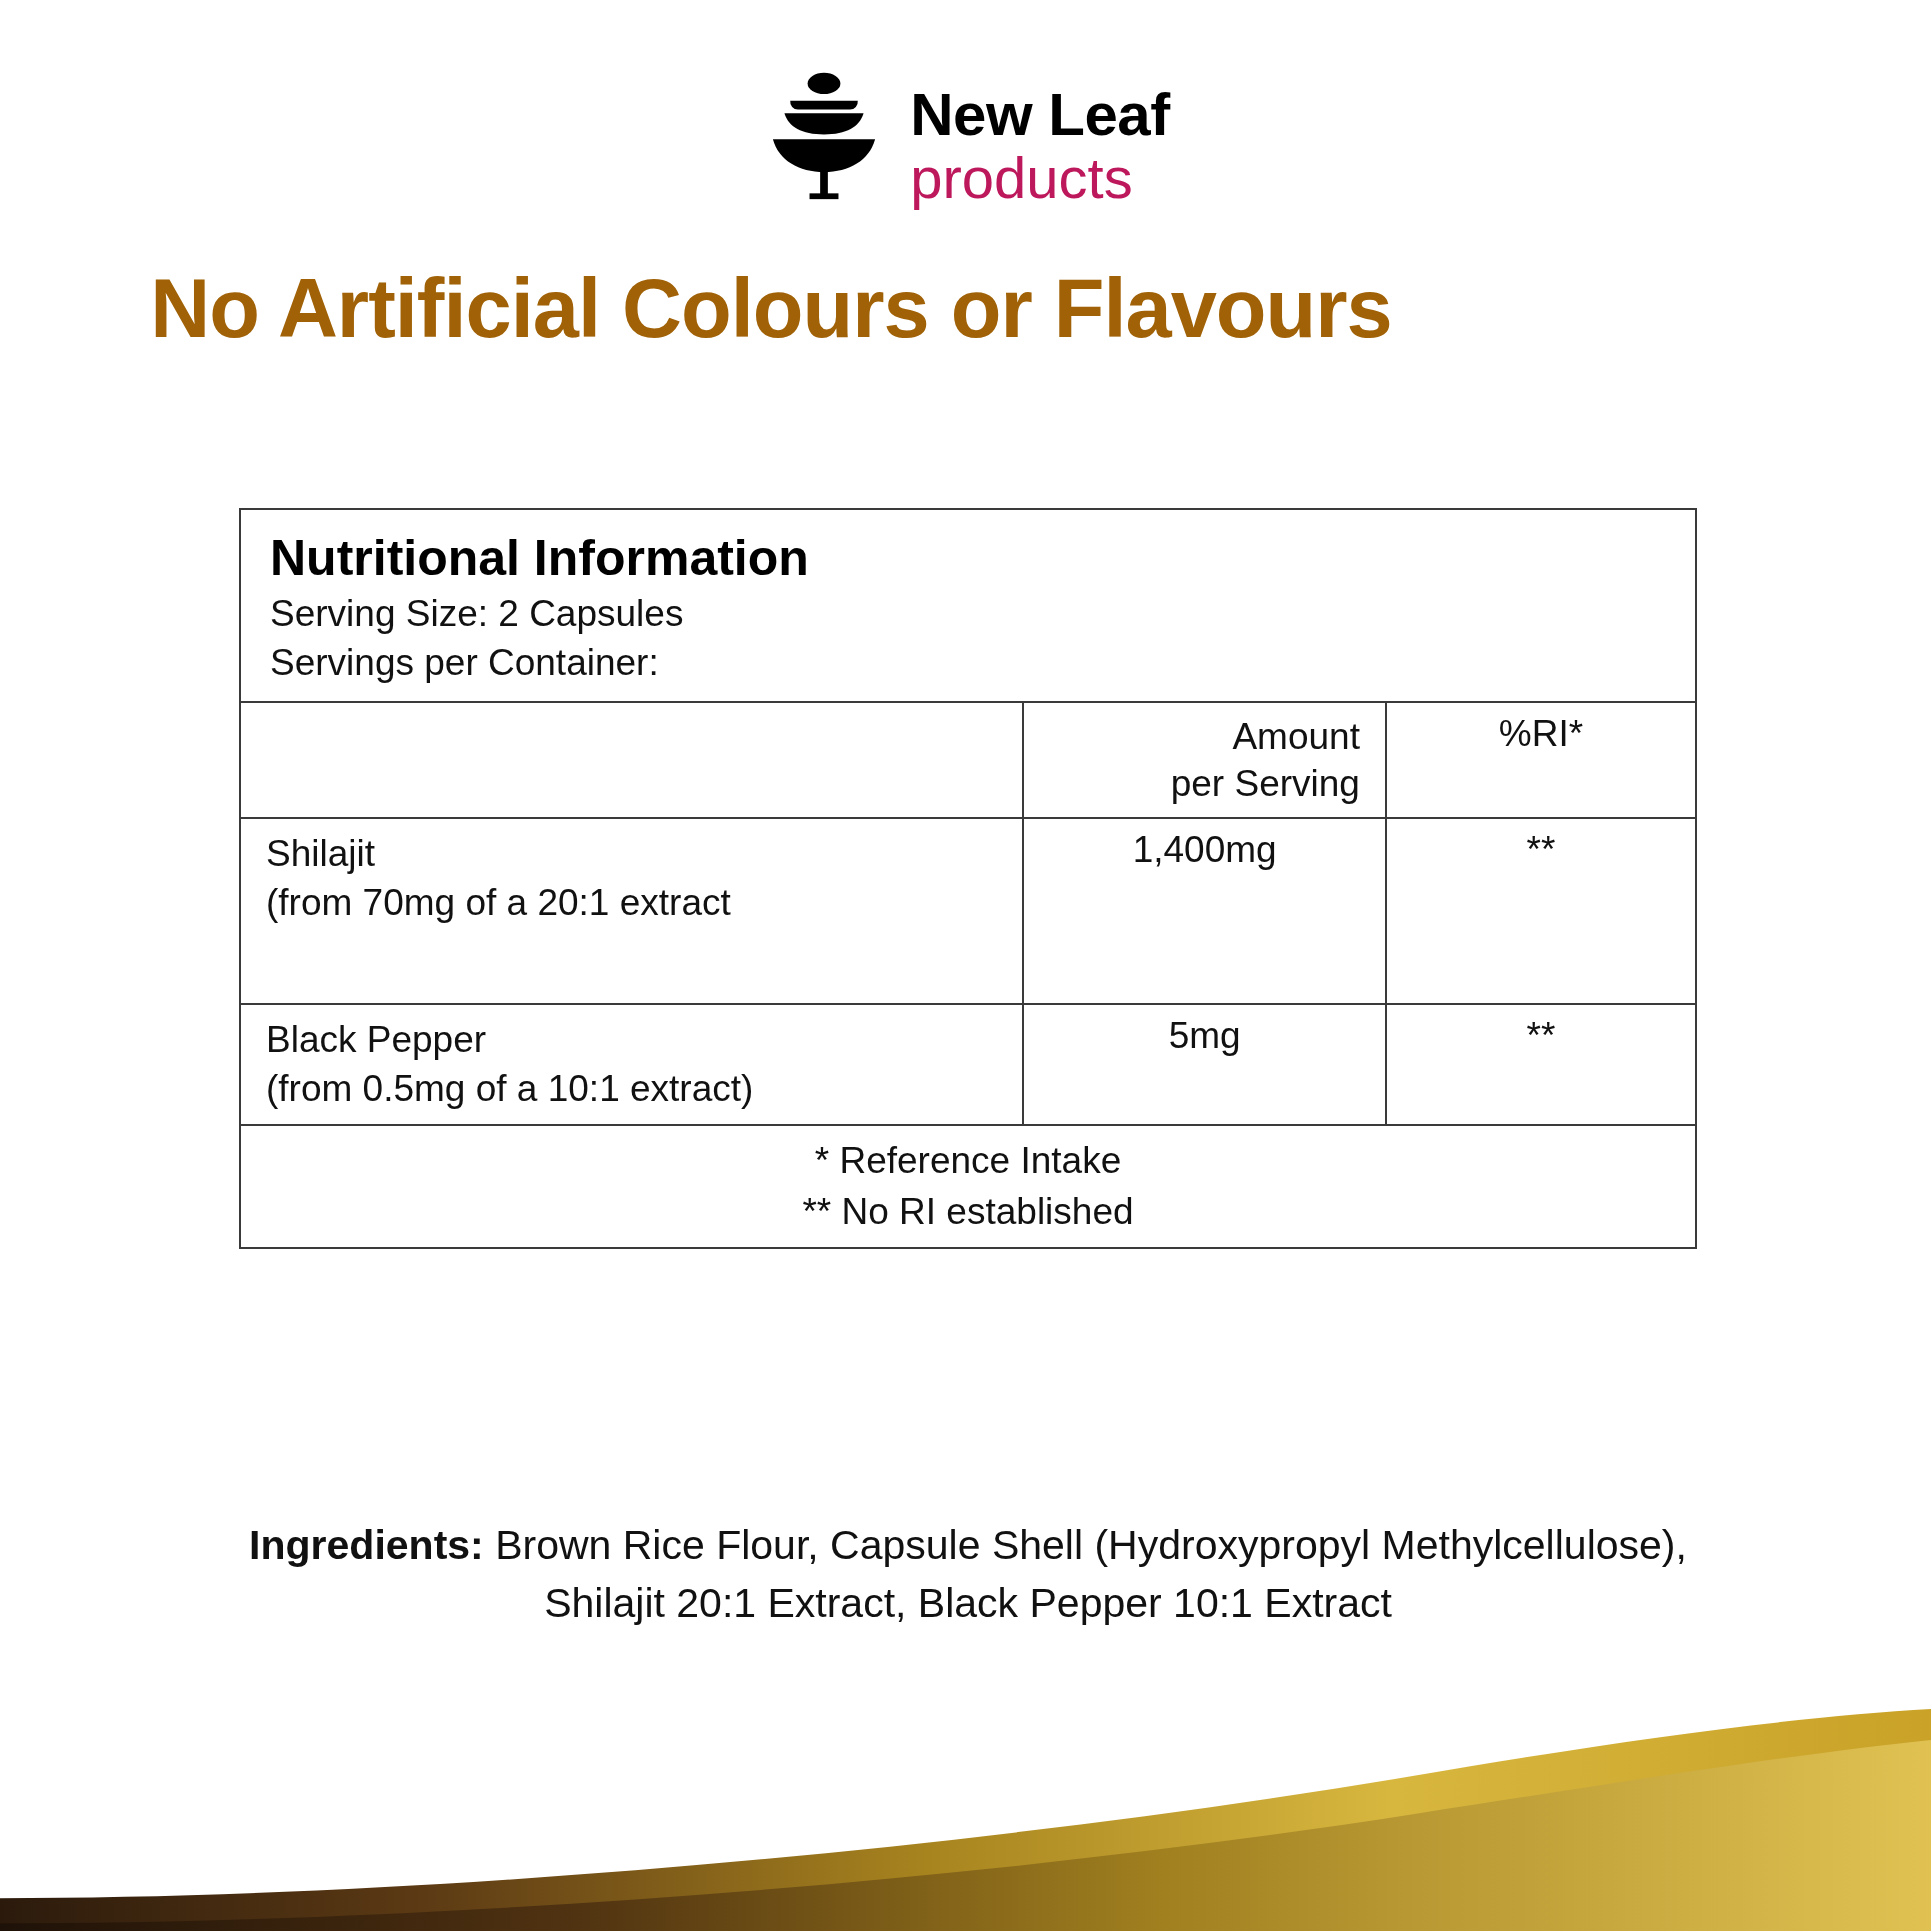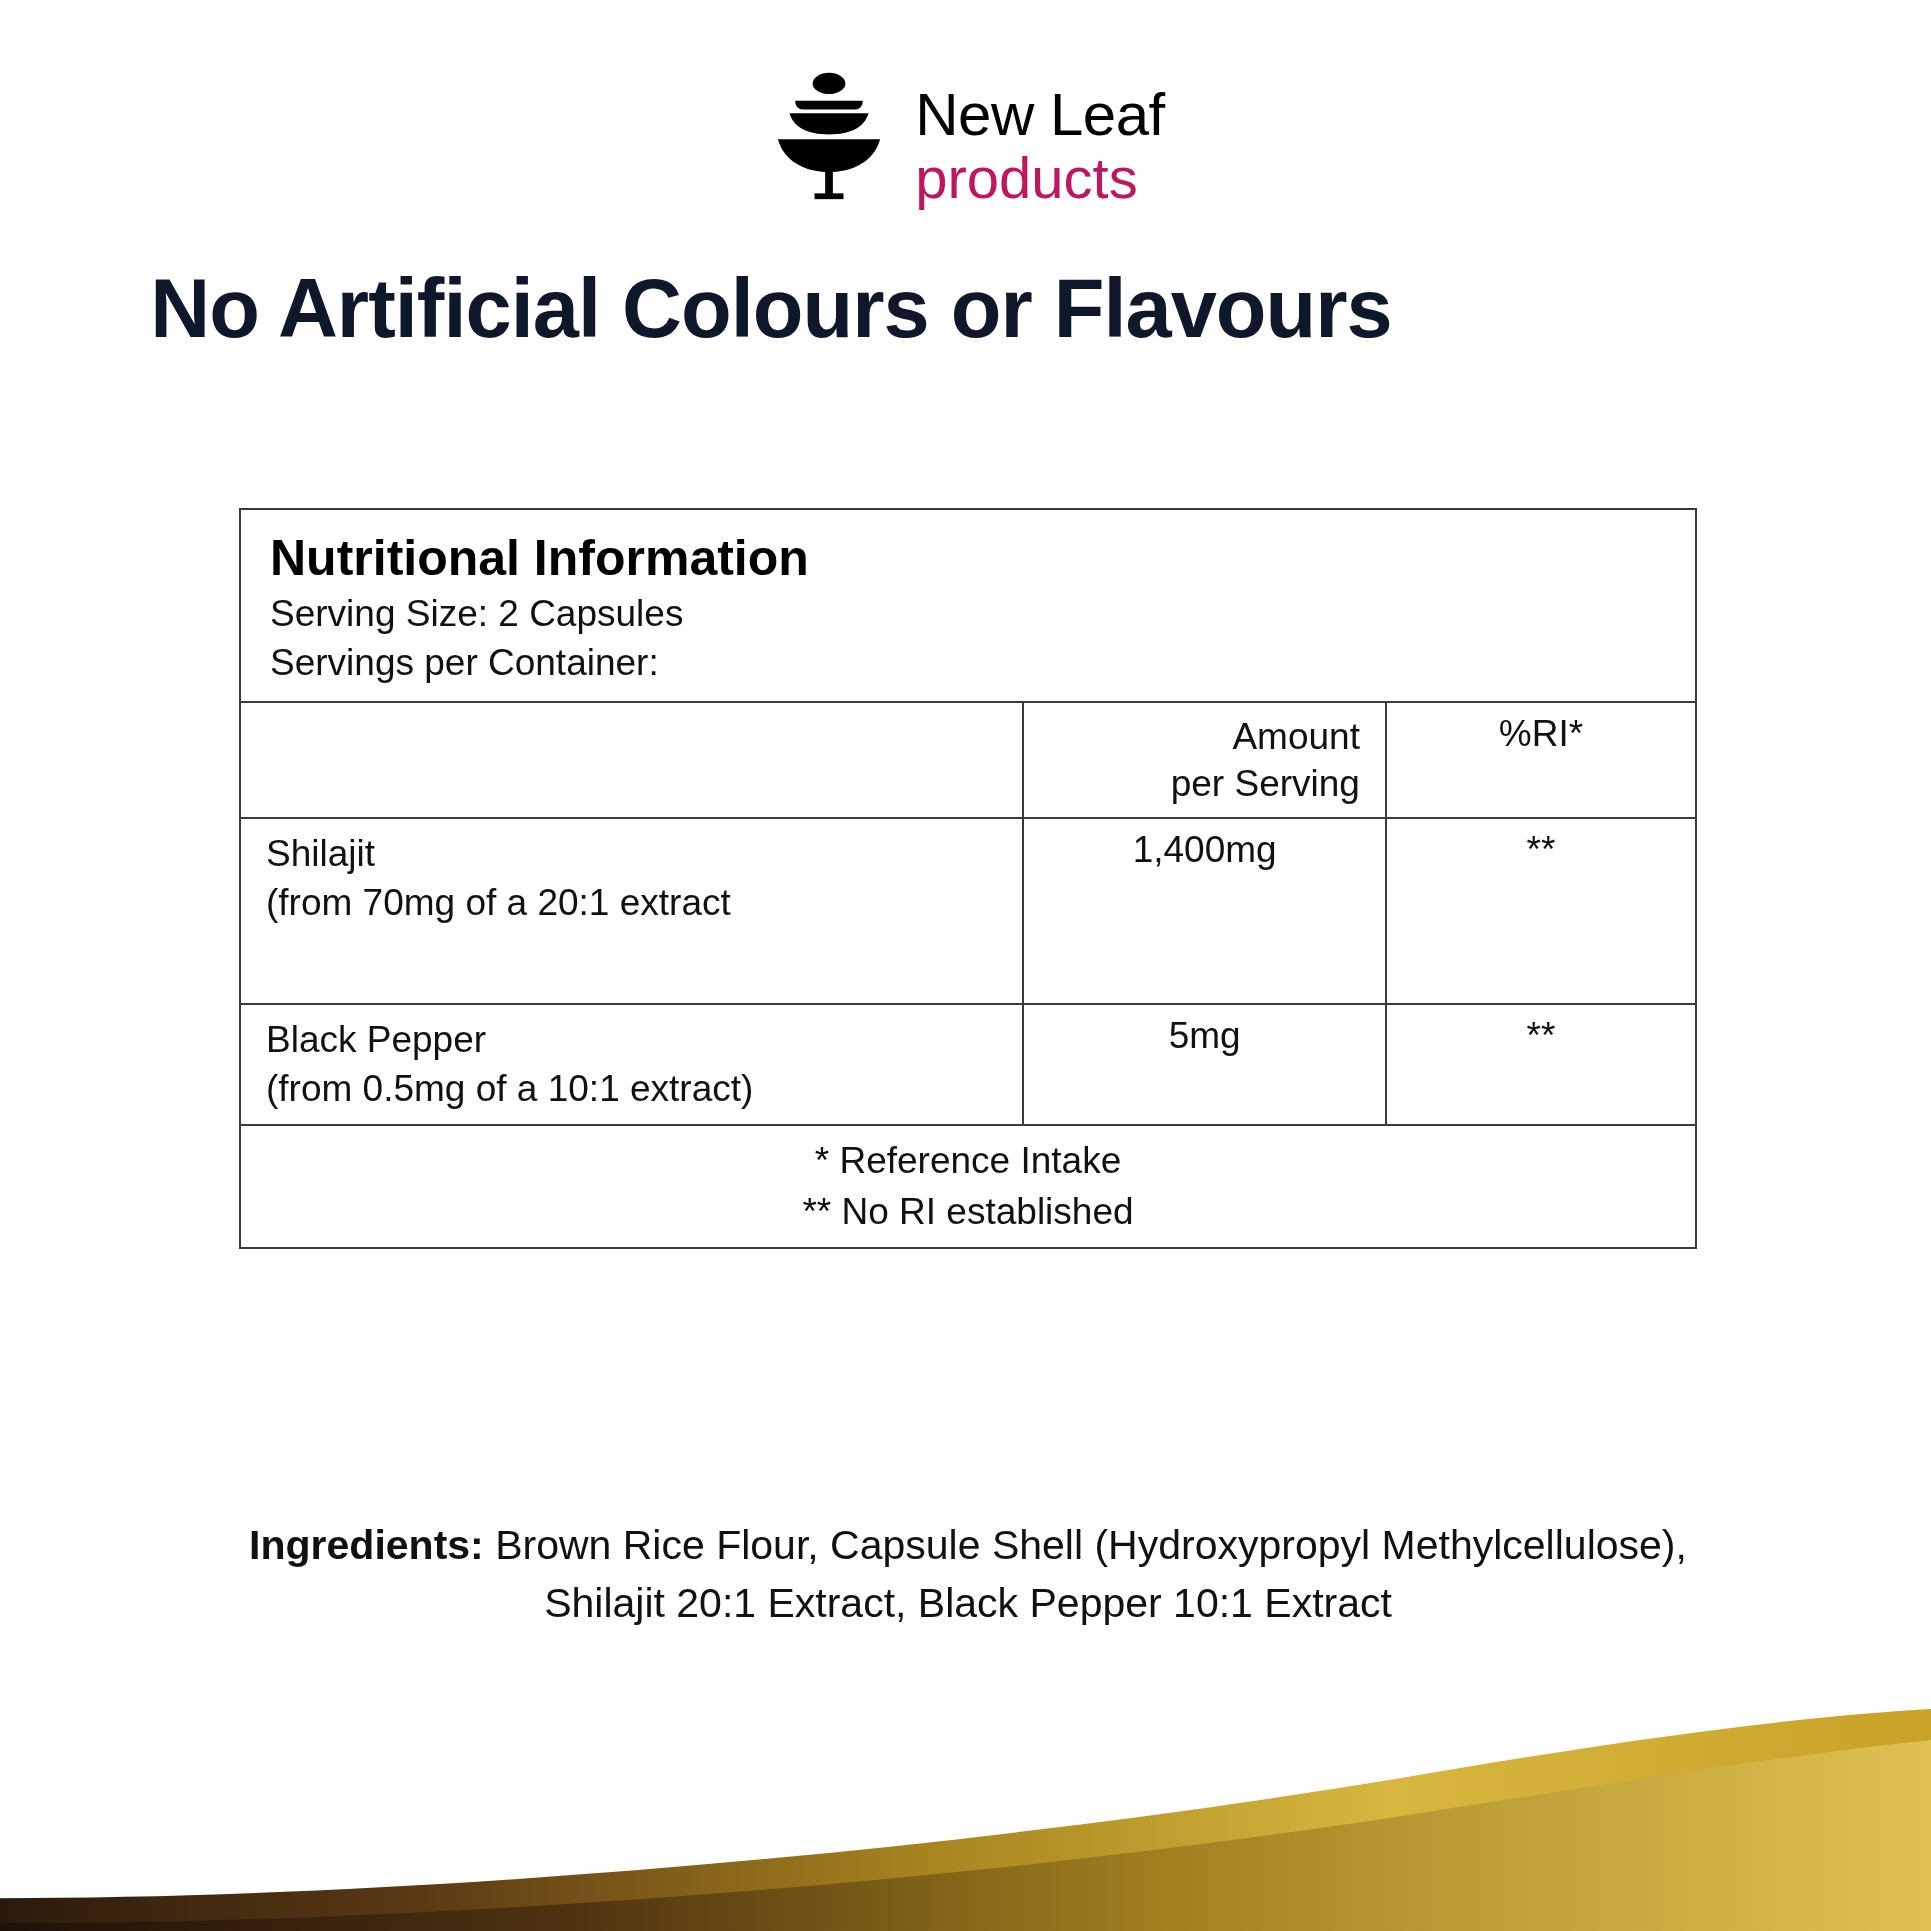--- a/index.html
+++ b/index.html
@@ -33,21 +33,21 @@
     margin-right: 23px;
   }
   .logo-text {
     display: flex;
     flex-direction: column;
     justify-content: flex-start;
     padding-top: 17.4px;
   }
   .logo-line1 {
     font-size: 60px;
-    font-weight: normal;
+    font-weight: bold;
     line-height: 1.0;
     letter-spacing: -0.5px;
     color: #000;
   }
   .logo-line2 {
     font-size: 58px;
     font-weight: normal;
     line-height: 1.15;
     color: #be185d;
   }
@@ -55,21 +55,21 @@
   
   .headline {
     position: absolute;
     top: 261px;
     left: 0;
     width: 1542px;
     text-align: center;
     font-size: 83px;
     font-weight: bold;
     letter-spacing: -1px;
-    color: #0f172a;
+    color: #a16207;
   }
 
   
   .panel {
     position: absolute;
     top: 508px;
     left: 239px;
     width: 1458px;
     border: 2.9px solid #3a3a3a;
     box-sizing: border-box;

